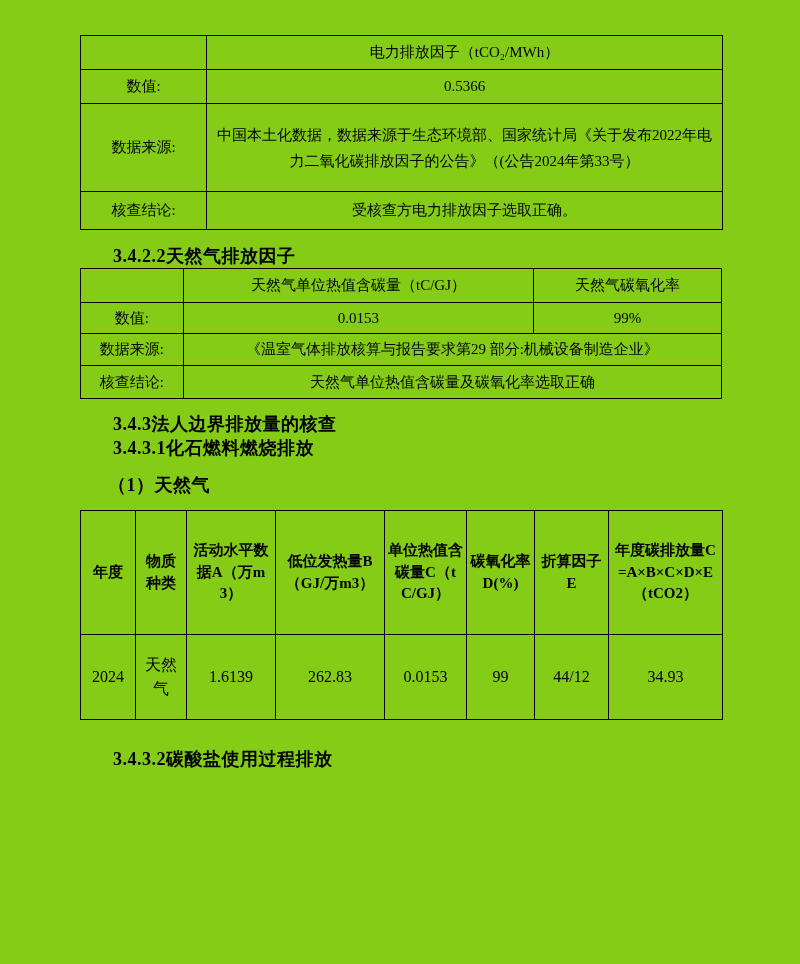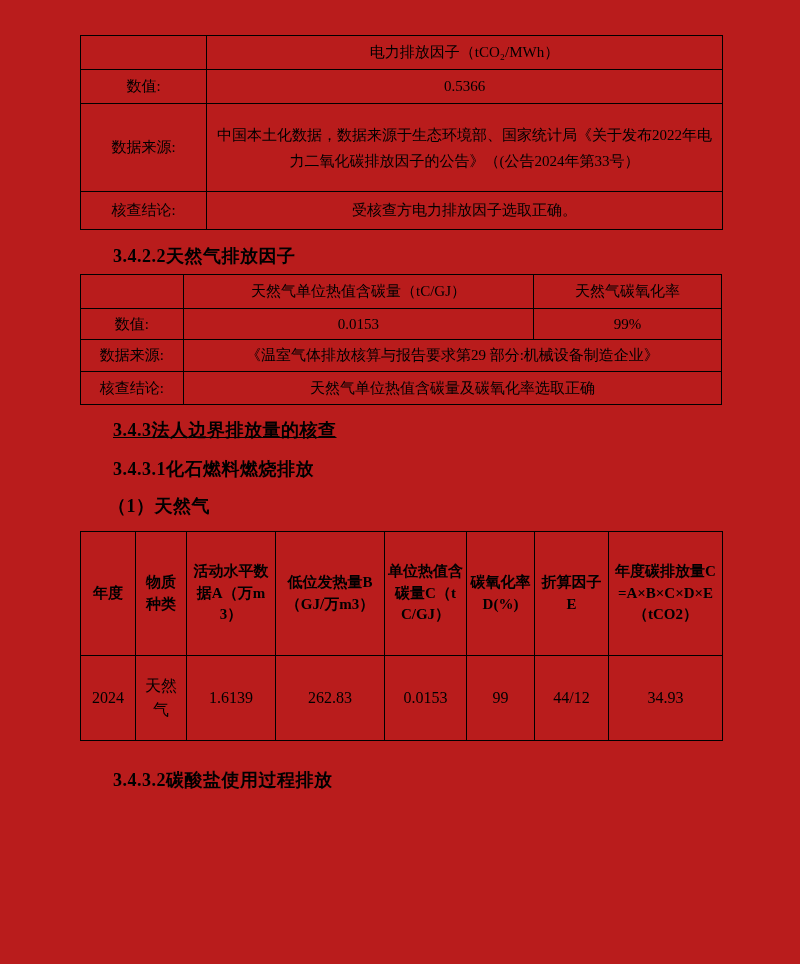--- a/index.html
+++ b/index.html
@@ -6,21 +6,21 @@
     margin: 0;
     padding: 0;
     background: #ffffff;
     color: #000000;
     font-family: "Liberation Serif", "DejaVu Serif", serif;
   }
   .page {
     position: relative;
     width: 800px;
     height: 964px;
-    background: #b91c1c;
+    background: #84cc16;
     overflow: hidden;
     box-sizing: border-box;
     padding-top: 35px;
   }
   .content {
     margin-left: 80px;
     width: 642px;
   }
   table {
     border-collapse: collapse;
@@ -68,23 +68,23 @@
   .t3 .row-head { height: 124px; }
   .t3 .row-data { height: 85px; }
   
   .heading {
     font-weight: bold;
     font-size: 18px;
     margin: 0 0 0 33px;
     letter-spacing: 0.5px;
     line-height: 24px;
   }
-  .h-3422 { margin-top: 14px; margin-bottom: 6px; }
-  .h-343  { margin-top: 13px; text-decoration: underline; }
-  .h-3431 { margin-top: 15px; }
+  .h-3422 { margin-top: 14px; }
+  .h-343  { margin-top: 13px; }
+  .h-3431 { margin-top: 0; }
   .h-sub  { margin-top: 13px; margin-left: 28px; margin-bottom: 13px; }
   .h-3432 { margin-top: 27px; }
   .para {
     font-size: 17px;
     line-height: 44px;
     text-indent: 2em;
     text-align: justify;
     letter-spacing: 1px;
     margin: 0;
   }

